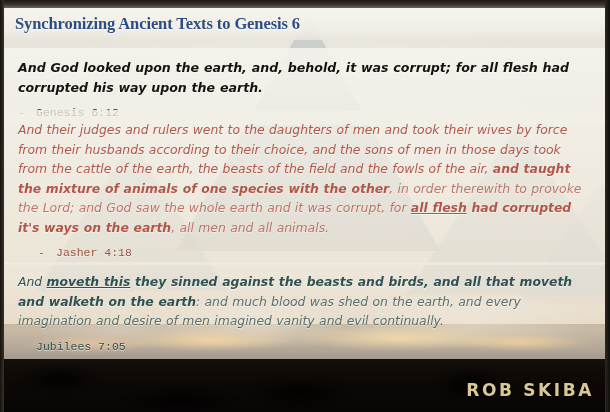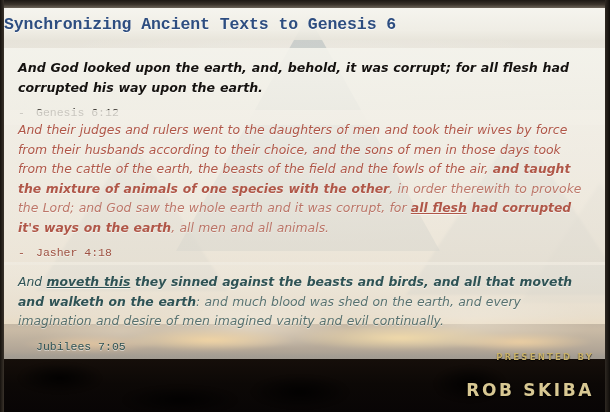--- a/index.html
+++ b/index.html
@@ -154,25 +154,25 @@
   .title-bar {
     position: absolute;
     left: 4px; top: 8px;
     width: 601px; height: 32px;
     background: linear-gradient(180deg, rgba(246,245,239,0.97) 0%, rgba(240,238,230,0.93) 70%, rgba(232,229,219,0.85) 100%);
     display: flex;
     align-items: center;
     z-index: 20;
   }
   .title-text {
-    font-family: Liberation Mono, monospace;
+    font-family: Liberation Serif, serif;
     font-weight: bold;
     font-size: 16.5px;
     color: #2d4d80;
-    padding-left: 0;
+    padding-left: 11px;
     letter-spacing: -0.1px;
     text-shadow: 0 1px 0 rgba(255,255,255,0.7);
     white-space: nowrap;
   }
 
   
   .panel {
     position: absolute;
     left: 4px;
     width: 601px;
@@ -209,21 +209,21 @@
 
   .cite {
     font-family: Liberation Mono, monospace;
     font-size: 11.5px;
     line-height: 17px;
     padding: 0 0 4px 6px;
     text-shadow: 0 1px 0 rgba(255,255,255,0.5);
   }
   .cite .dash { display: inline-block; width: 18px; }
   .c-genesis  { color: #1b1814; }
-  .c-jasher   { color: #9f5243; }
+  .c-jasher   { color: #9f5243; margin-left: 20px; }
   .c-jubilees { color: #2f5355; }
 
   b.em { font-weight: bold; }
   u.uem { font-weight: bold; text-decoration: underline; }
   span.faint { opacity: 0.78; }
 
   
   .watermark {
     position: absolute;
     right: 16px; bottom: 12px;
@@ -289,21 +289,20 @@
   <div class="panel panel-jubilees">
     <p class="quote q-jubilees">
       <span>And </span><u class="uem">moveth this</u><b class="em"> they sinned against the beasts and birds, and all that moveth and walketh on the earth</b><span class="faint">: and much blood was shed on the earth, and every imagination and desire of men imagined vanity and evil continually.</span>
     </p>
     <div class="cite c-jubilees">
       <span class="dash"></span><span>Jubilees 7:05</span>
     </div>
   </div>
 
   <div class="watermark">
-    <div class="wm-pre">PRESENTED BY</div>
     <div class="wm-name">ROB SKIBA</div>
   </div>
 
   <div class="frame-top"></div>
   <div class="frame-left"></div>
   <div class="frame-right"></div>
 
 </div>
 
 </body></html>

